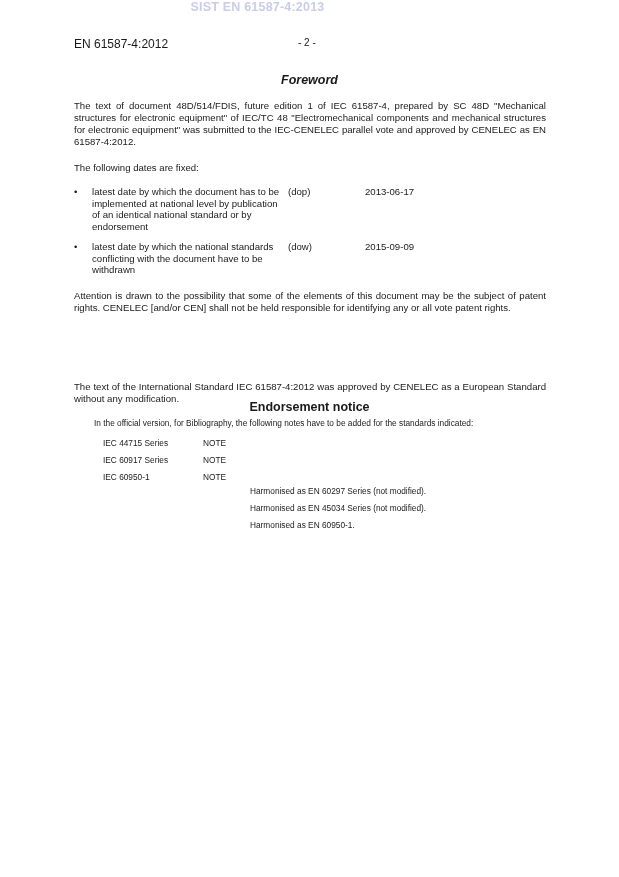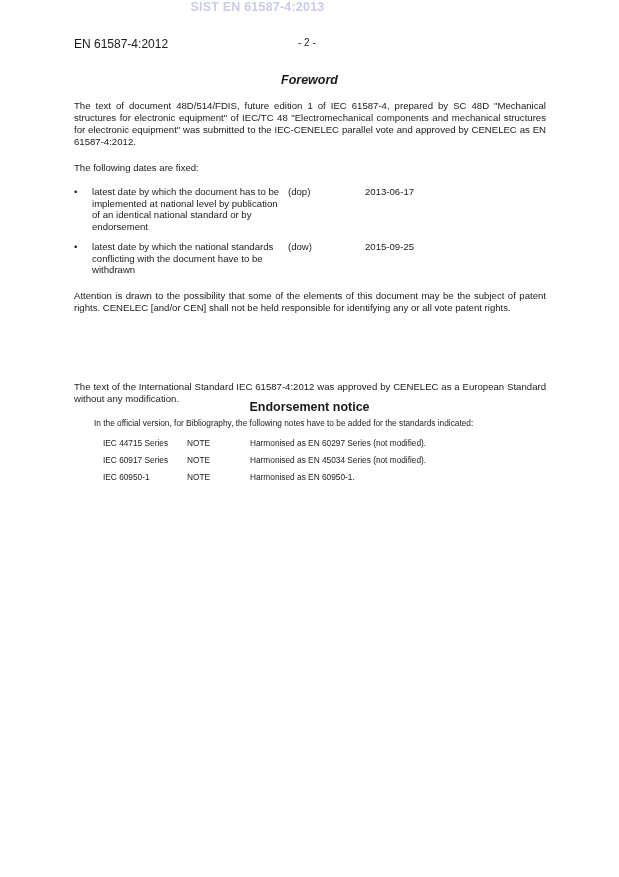--- a/index.html
+++ b/index.html
@@ -12,22 +12,22 @@
   .h1 { position: absolute; left: 0; width: 619px; text-align: center; font-weight: bold; font-size: 12.5px; }
   .para { position: absolute; left: 74px; width: 472px; font-size: 9.6px; line-height: 12px; text-align: justify; }
   .para.small { font-size: 8.3px; line-height: 10px; text-align: left; width: 500px; padding-left: 20px; }
   .bullet-row { position: absolute; left: 74px; font-size: 9.6px; line-height: 11.6px; }
   .bullet-row .dot { position: absolute; left: 0; top: 0; }
   .bullet-row .txt { position: absolute; left: 18px; top: 0; width: 190px; }
   .bullet-row .code { position: absolute; left: 214px; top: 0; }
   .bullet-row .date { position: absolute; left: 271px; top: 0; white-space: nowrap; margin-left: 20px; }
   .note-row { position: absolute; left: 103px; font-size: 8.3px; line-height: 10px; white-space: nowrap; }
   .note-row .c1 { position: absolute; left: 0; }
-  .note-row .c2 { position: absolute; left: 84px; text-align: center; }
-  .note-row .c3 { position: absolute; left: 147px; }
+  .note-row .c2 { position: absolute; left: 100px; text-align: center; }
+  .note-row .c3 { position: absolute; left: 147px; margin-top: 48px; }
 </style>
 </head>
 <body>
 
 <div class="watermark">SIST EN 61587-4:2013</div>
 
 <div class="hdr-left">EN 61587-4:2012</div>
 <div class="hdr-center">- 2 -</div>
 
 <div class="h1" style="top:73px;font-style:italic;">Foreword</div>
@@ -40,21 +40,21 @@
   <span class="dot">•</span>
   <span class="txt">latest date by which the document has to be implemented at national level by publication of an identical national standard or by endorsement</span>
   <span class="code">(dop)</span>
   <span class="date">2013-06-17</span>
 </div>
 
 <div class="bullet-row" style="top:241px;">
   <span class="dot">•</span>
   <span class="txt">latest date by which the national standards conflicting with the document have to be withdrawn</span>
   <span class="code">(dow)</span>
-  <span class="date">2015-09-25</span>
+  <span class="date">2015-09-09</span>
 </div>
 
 <div class="para" style="top:290px;">Attention is drawn to the possibility that some of the elements of this document may be the subject of patent rights. CENELEC [and/or CEN] shall not be held responsible for identifying any or all vote patent rights.</div>
 
 <div class="h1" style="top:356px;margin-top:44px;">Endorsement notice</div>
 
 <div class="para" style="top:381px;">The text of the International Standard IEC 61587-4:2012 was approved by CENELEC as a European Standard without any modification.</div>
 
 <div class="para small" style="top:418px;">In the official version, for Bibliography, the following notes have to be added for the standards indicated:</div>
 

